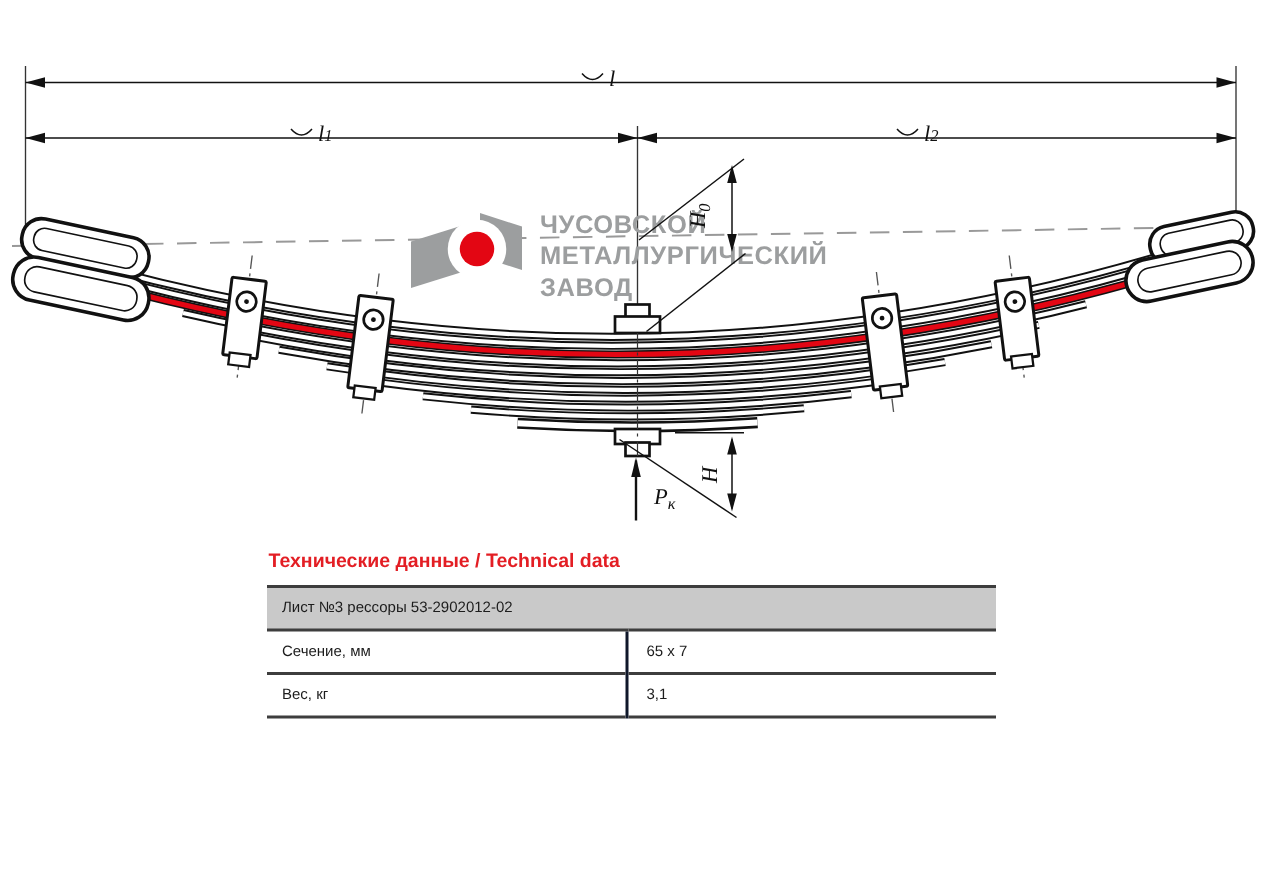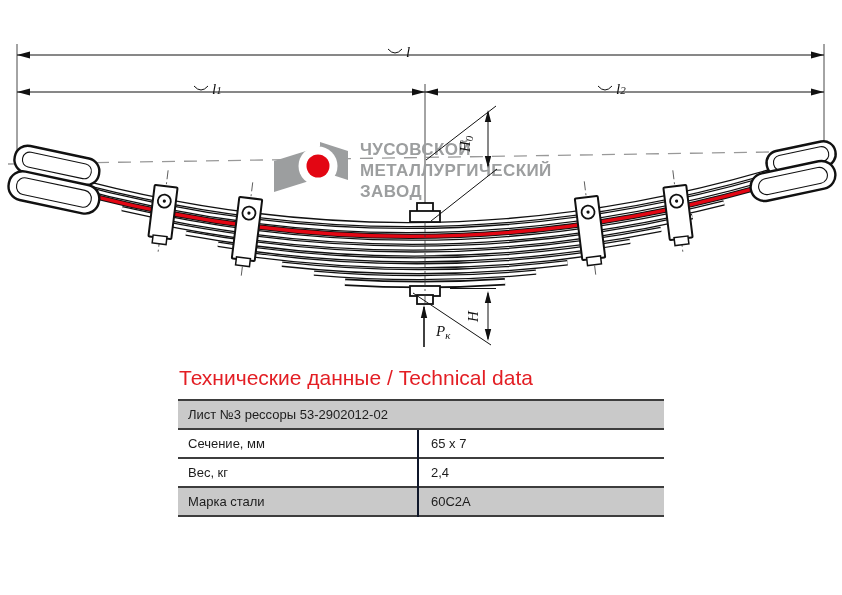--- a/index.html
+++ b/index.html
@@ -7,22 +7,22 @@
         font-family:"Liberation Sans",sans-serif;}
   .draw{position:absolute;left:0;top:0;}
   .logo-text{font-family:"Liberation Sans",sans-serif;font-weight:bold;font-size:17px;
              fill:#9c9e9f;letter-spacing:.4px;}
   .dimtxt{font-family:"Liberation Serif",serif;font-style:italic;font-size:15px;fill:#111;}
   .dimtxt .sub{font-size:11px;}
   .thin{stroke:#111;stroke-width:1;fill:none;}
   .ext{stroke:#333;stroke-width:.9;fill:none;}
   .arr{fill:#111;stroke:none;}
   .tech{position:absolute;left:178px;top:366px;width:486px;}
-  .tech-title{font-size:21px;font-weight:normal;color:#e31e24;margin:0 0 9px 1px;}
-  table.tech-table{border-collapse:collapse;width:486px;font-size:13px;color:#1c1c1c;
+  .tech-title{font-size:13px;font-weight:bold;color:#e31e24;margin:0 0 9px 1px;}
+  table.tech-table{border-collapse:collapse;width:486px;font-size:10px;color:#1c1c1c;
                    border-bottom:2px solid #3d3d3d;table-layout:fixed;}
   table.tech-table td{height:27px;padding:0 4px 0 10px;border-top:2px solid #3d3d3d;
                       vertical-align:middle;overflow:hidden;white-space:nowrap;}
   table.tech-table tr.g td{background:#c9c9c9;}
   table.tech-table td.v{border-left:2px solid #0f172a;padding-left:12px;}
 </style>
 </head>
 <body>
 
 <div class="page">
@@ -177,22 +177,18 @@
       <tbody>
           <tr class="g">
         <td colspan="2">Лист №3 рессоры 53-2902012-02</td>
       </tr>
       <tr>
         <td>Сечение, мм</td>
         <td class="v">65 x 7</td>
       </tr>
       <tr>
         <td>Вес, кг</td>
-        <td class="v">2,4</td>
-      </tr>
-      <tr class="g">
-        <td>Марка стали</td>
-        <td class="v">60С2А</td>
+        <td class="v">3,1</td>
       </tr>
     </tbody>
       </table>
   </div>
 </div>
 
 </body></html>

